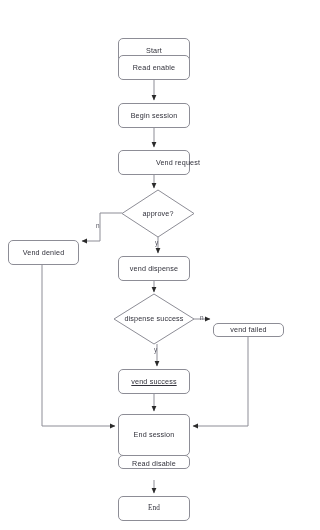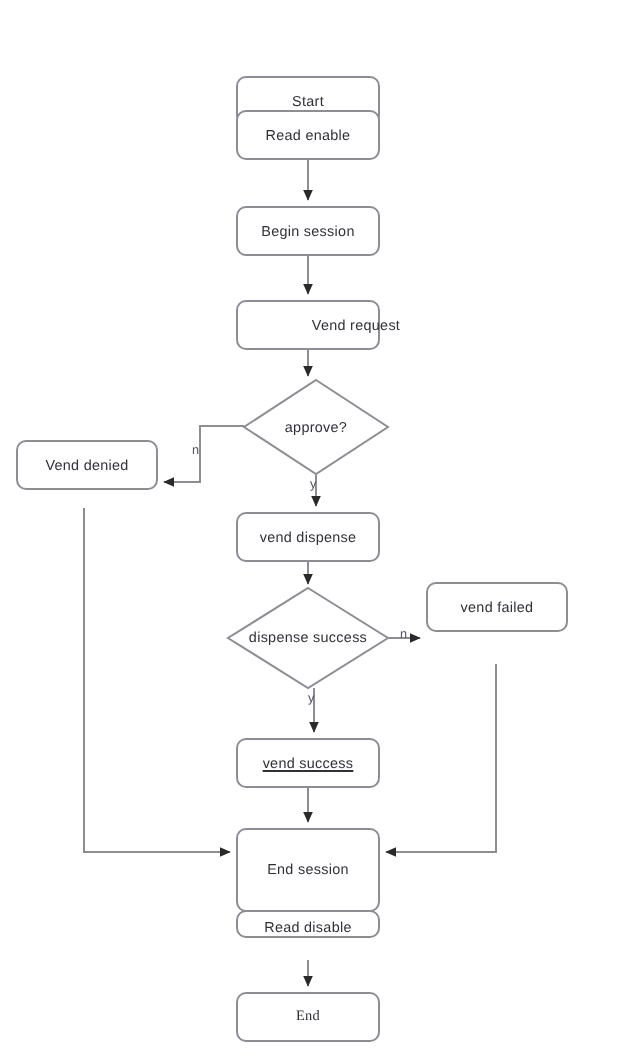--- a/index.html
+++ b/index.html
@@ -120,33 +120,33 @@
   </div>
 
   <div class="node process" style="left:118px; top:150px; width:72px; height:25px;padding-left:48px;">
     <span>Vend request</span>
   </div>
 
   <div class="node decision" style="left:122px; top:190px; width:72px; height:47px;">
     <span>approve?</span>
   </div>
 
-  <div class="node process" style="left:8px; top:220px; width:71px; height:25px;">
+  <div class="node process" style="left:8px; top:240px; width:71px; height:25px;">
     <span>Vend denied</span>
   </div>
 
   <div class="node process" style="left:118px; top:256px; width:72px; height:25px;">
     <span>vend dispense</span>
   </div>
 
   <div class="node decision" style="left:114px; top:294px; width:80px; height:50px;">
     <span>dispense success</span>
   </div>
 
-  <div class="node process" style="left:213px; top:291px; width:71px; height:25px;">
+  <div class="node process" style="left:213px; top:323px; width:71px; height:14px;">
     <span>vend failed</span>
   </div>
 
   <div class="node process" style="left:118px; top:369px; width:72px; height:25px;text-decoration:underline;">
     <span>vend success</span>
   </div>
 
   <div class="node process" style="left:118px; top:414px; width:72px; height:42px;">
     <span>End session</span>
   </div>

